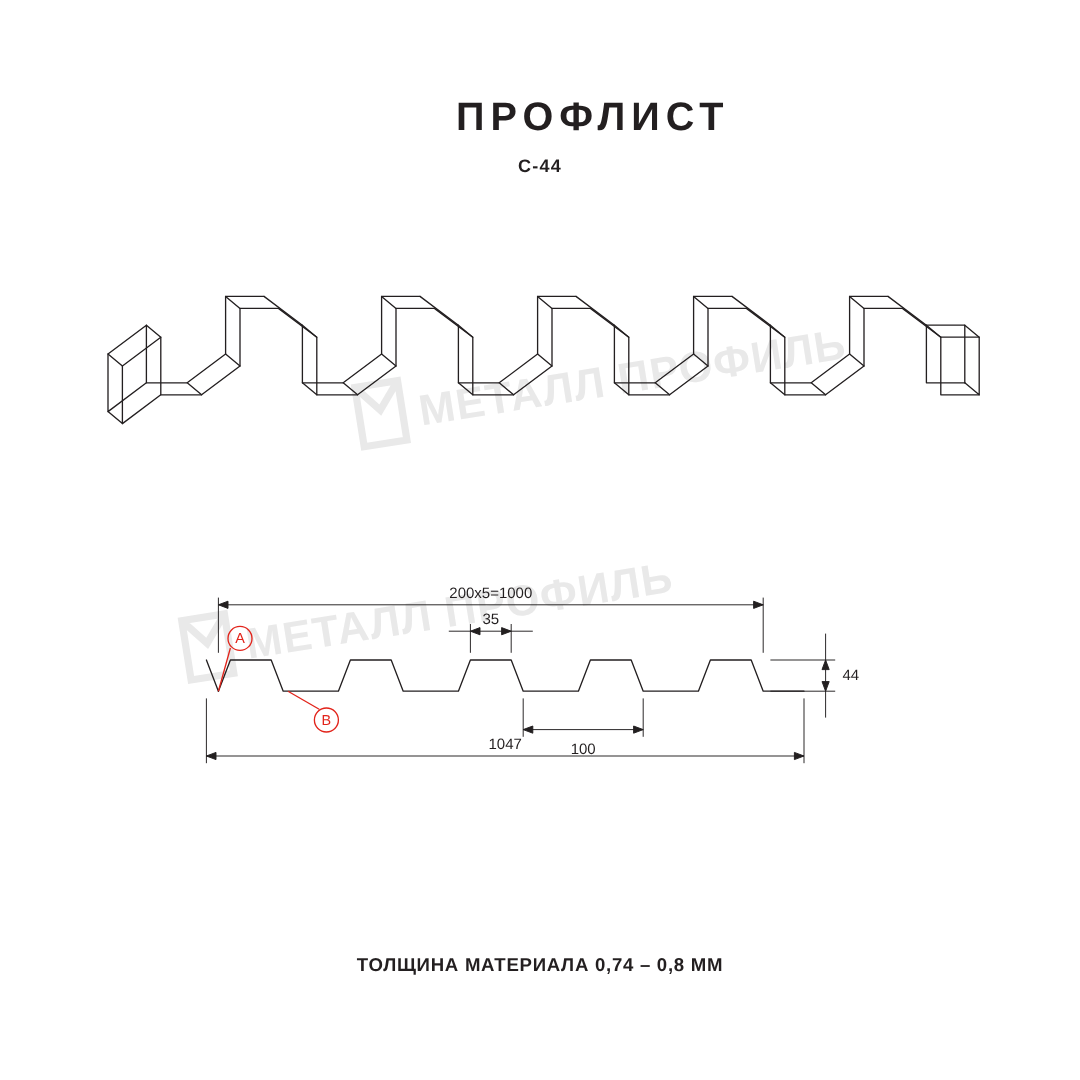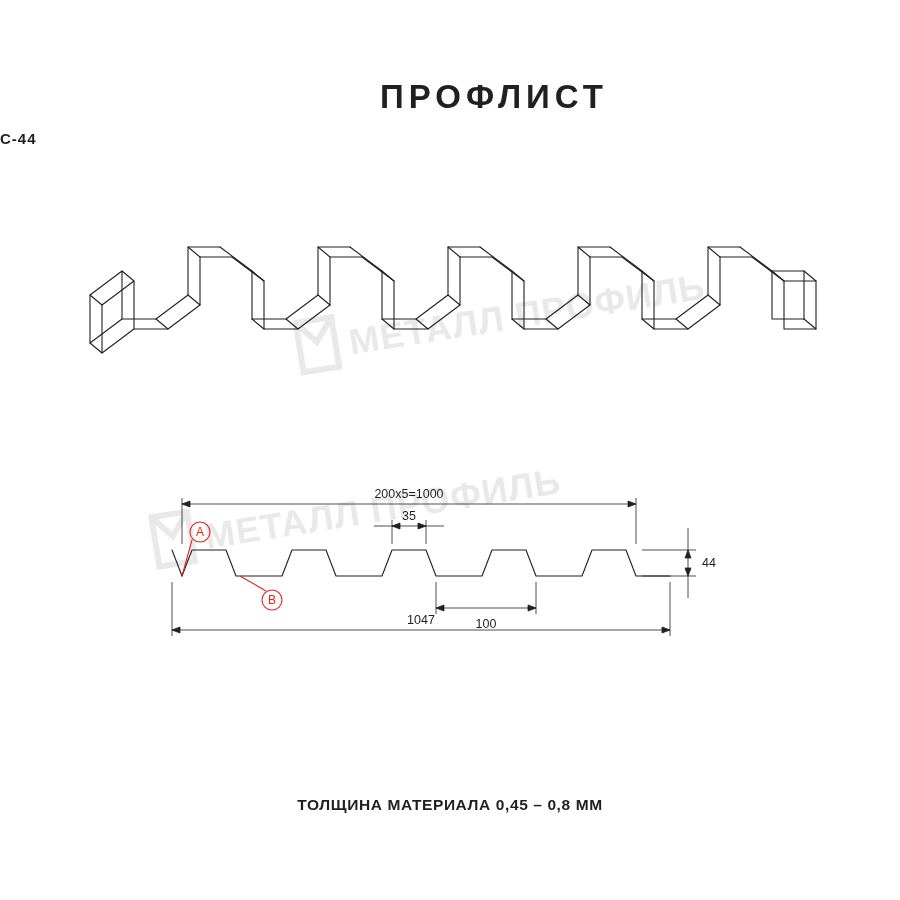--- a/index.html
+++ b/index.html
@@ -29,21 +29,21 @@
     font-weight: bold;
     letter-spacing: 5px;
     color: #231f20;
     margin-left: 44px;
   }
   .subtitle {
     position: absolute;
     top: 130px;
     left: 0;
     width: 900px;
-    text-align: left;
+    text-align: center;
     font-size: 15px;
     font-weight: bold;
     letter-spacing: 1px;
     color: #231f20;
   }
   .footer {
     position: absolute;
     top: 796px;
     left: 0;
     width: 900px;
@@ -232,14 +232,14 @@
       </g>
 
       <g>
         <circle class="red" cx="142" cy="116" r="10"></circle>
         <text class="red-txt" x="142" y="120" text-anchor="middle">B</text>
         <path class="red" d="M136 107 L110 92"></path>
       </g>
     </svg>
   </div>
 
-  <div class="footer">ТОЛЩИНА МАТЕРИАЛА 0,45 – 0,8 ММ</div>
+  <div class="footer">ТОЛЩИНА МАТЕРИАЛА 0,74 – 0,8 ММ</div>
 </div>
 
 </body></html>

